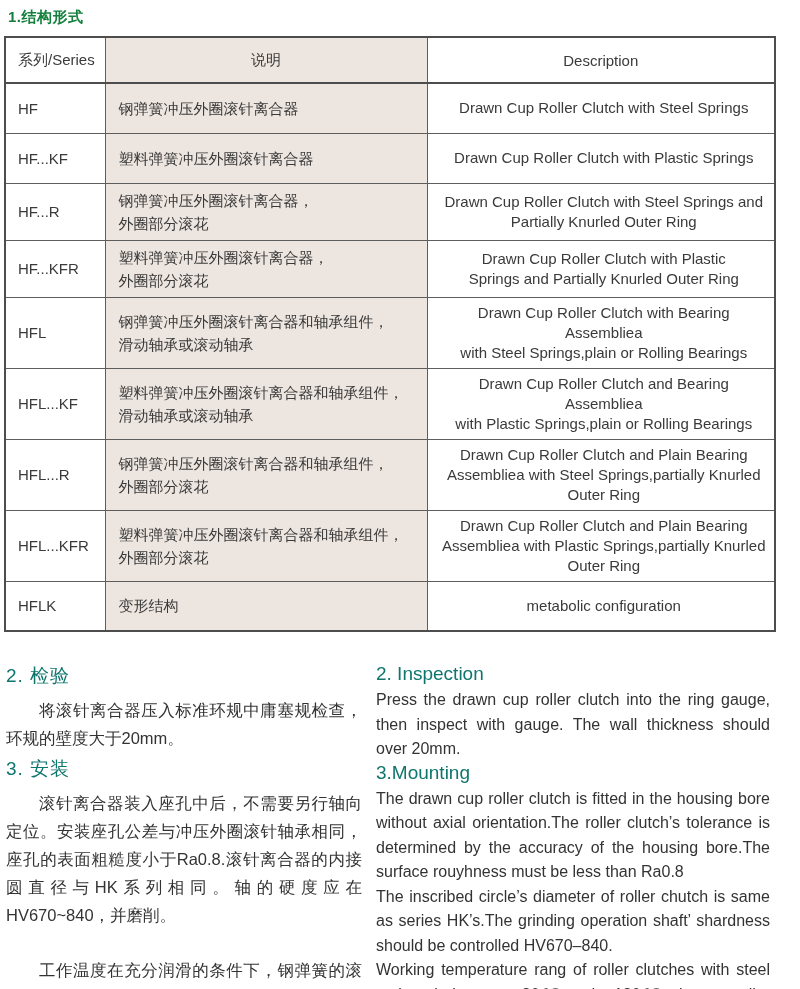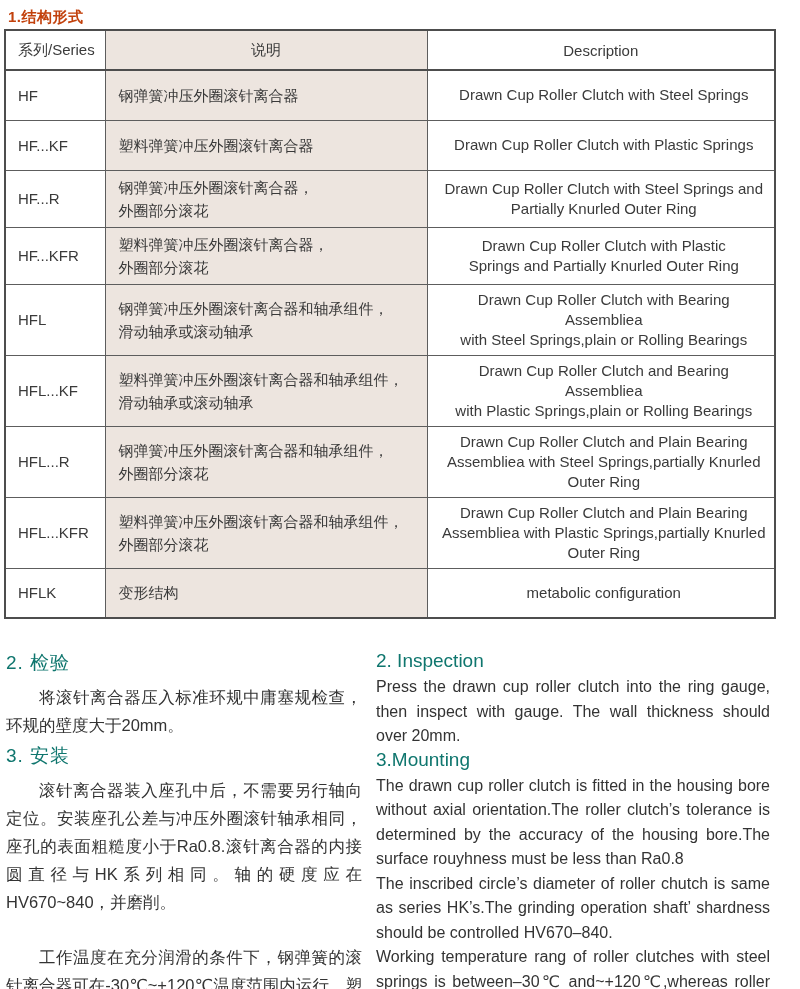--- a/index.html
+++ b/index.html
@@ -9,22 +9,22 @@
     min-height: 989px;
     font-family: "Liberation Sans", "DejaVu Sans", sans-serif;
     color: #3c3c3c;
     position: relative;
   }
   .page { padding: 7px 5px 20px 4px; }
 
   .doc-title {
     font-size: 15px;
     font-weight: bold;
-    color: #c2410c;
-    margin: 1px 0 2px 4px;
+    color: #15803d;
+    margin: 1px 0 9px 4px;
     letter-spacing: 0.5px;
   }
 
   table.structure-table {
     border-collapse: collapse;
     table-layout: fixed;
     width: 770px;
     margin-left: 0px;
     border: 2px solid #4d4d4d;
   }
@@ -32,21 +32,21 @@
   col.c2 { width: 322px; }
   col.c3 { width: 348px; }
 
   .structure-table th, .structure-table td {
     border: 1px solid #5d5d5d;
     font-weight: normal;
     font-size: 15px;
     color: #3a3a3a;
     vertical-align: middle;
   }
-  .structure-table thead tr { height: 40px; padding-left: 28px; }
+  .structure-table thead tr { height: 46px; padding-left: 28px; }
   .structure-table thead th { border-bottom: 2px solid #4d4d4d; }
   .structure-table tbody tr { height: 50px; }
 
   .cell-series { text-align: left; padding-left: 12px; }
   .cell-cn {
     background: #ede5df;
     text-align: left;
     padding: 5px 8px 5px 13px;
     white-space: pre-line;
     line-height: 23px;

